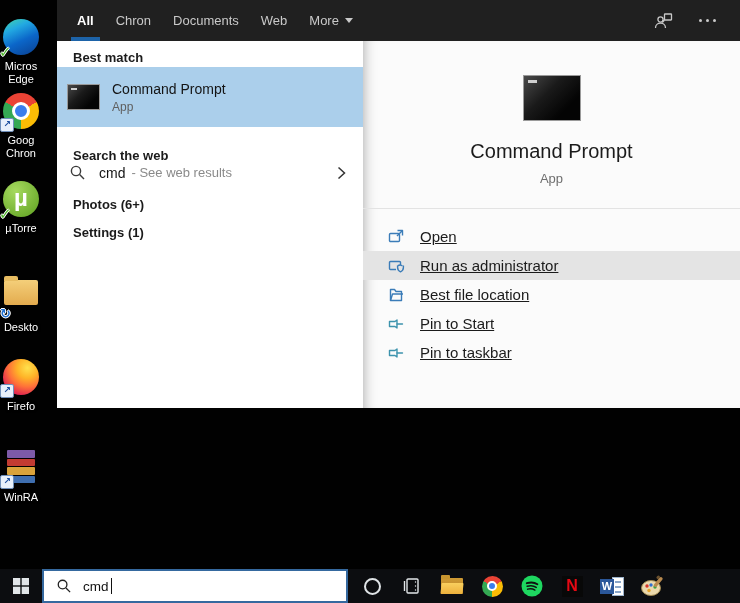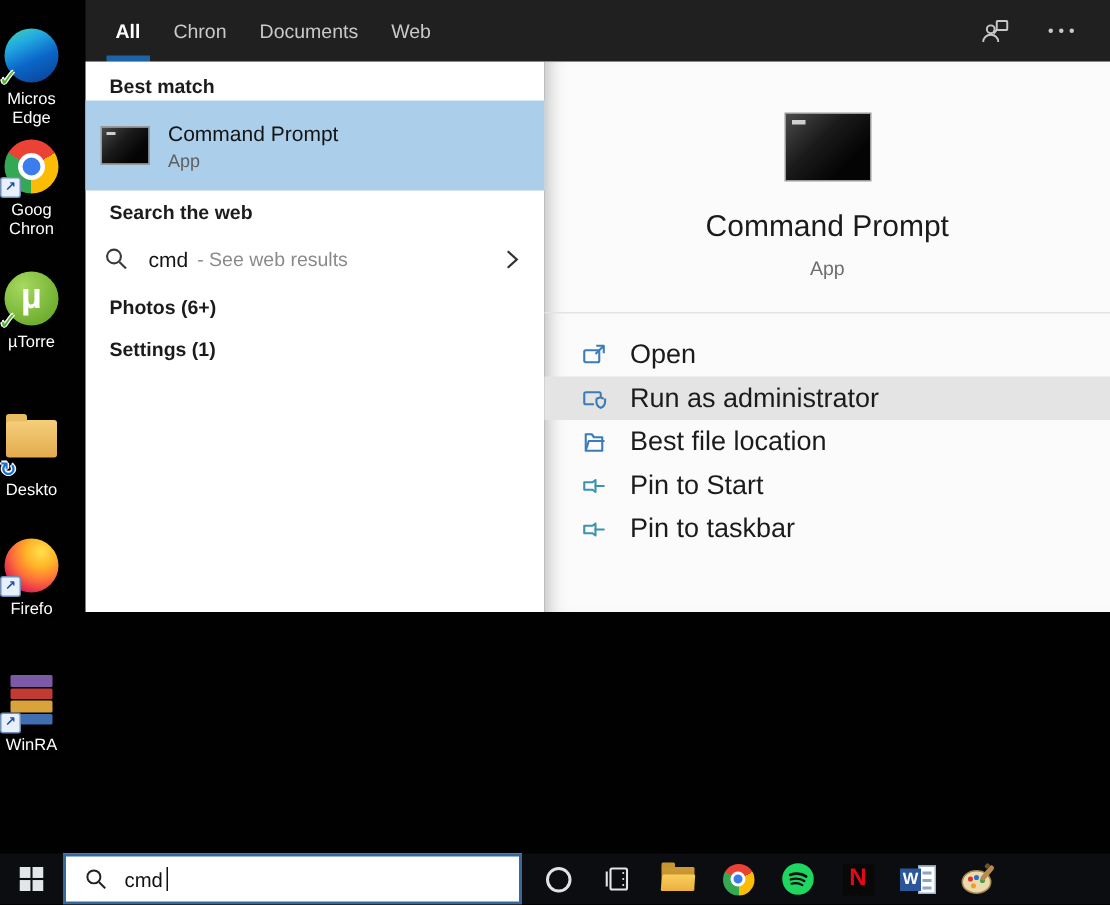--- a/index.html
+++ b/index.html
@@ -82,21 +82,21 @@
   .preview-icon { position:absolute; top:34px; left:50%; transform:translateX(-50%);
       width:58px; height:46px; }
   .preview-icon::after { width:9px; height:2.5px; top:4px; left:4px; }
   .preview-title { position:absolute; top:99px; left:0; right:0; text-align:center;
       font-size:20px; color:#1b1b1b; }
   .preview-sub { position:absolute; top:130px; left:0; right:0; text-align:center;
       font-size:13px; color:#6e6e6e; }
   .divider { position:absolute; top:167px; left:0; right:0; height:1px; background:#e3e3e3; }
   .actions { position:absolute; top:181px; left:0; right:0; }
   .action-row { height:29px; display:flex; align-items:center; gap:15px; padding-left:24px;
-      font-size:18px; color:#1b1b1b; cursor:pointer; }
+      font-size:15px; color:#1b1b1b; cursor:pointer;text-decoration:underline; }
   .action-row.hl { background:#e4e4e4; }
   .aicon { width:18px; height:18px; flex:none; display:flex; }
 
   
   .taskbar { position:absolute; left:0; bottom:0; width:740px; height:34px; background:#0c0d10; z-index:3; }
   .start-btn { position:absolute; left:0; top:0; width:42px; height:34px;
       display:flex; align-items:center; justify-content:center; cursor:pointer; }
   .tb-search { position:absolute; left:42px; top:0; width:306px; height:34px; background:#fff;
       border:2px solid #35699f; display:flex; align-items:center; padding-left:12px; }
   .tb-input { border:none; outline:none; background:transparent; font-size:13.5px; color:#111;
@@ -197,20 +197,24 @@
         </div>
         <div class="sw-tab">
           <span>Chron</span>
         </div>
         <div class="sw-tab">
           <span>Documents</span>
         </div>
         <div class="sw-tab">
           <span>Web</span>
         </div>
+        <div class="sw-tab">
+          <span>More</span>
+          <span class="caret-down"></span>
+        </div>
       </div>
       <div class="hdr-icons">
         <span>
           <svg width="19" height="18" viewBox="0 0 19 18" fill="none" stroke="#c8c8c8" stroke-width="1.3">
             <rect x="10.5" y="2" width="7" height="6" rx="0.5"></rect>
             <path d="M10.5 8 l-1.5 1.8 V8"></path>
             <circle cx="6.5" cy="7.5" r="2.6"></circle>
             <path d="M1.5 16 c0-3 2.3-4.8 5-4.8 s5 1.8 5 4.8"></path>
           </svg>
         </span>
@@ -228,21 +232,21 @@
         <div class="section-label" style="top:9px">Best match</div>
 
         <div class="bm-row">
           <div class="cmd-icon cmd-sm"></div>
           <div class="bm-text">
             <div class="bm-title">Command Prompt</div>
             <div class="bm-sub">App</div>
           </div>
         </div>
 
-        <div class="section-label" style="top:93px">Search the web</div>
+        <div class="section-label" style="top:107px">Search the web</div>
 
         <div class="web-row">
           <span>
             <svg width="17" height="17" viewBox="0 0 17 17" fill="none" stroke="#3a3a3a" stroke-width="1.4">
               <circle cx="7" cy="7" r="4.6"></circle>
                 <path d="M10.6 10.6 L15 15"></path>
             </svg>
           </span>
           <span class="web-q">cmd</span>
           <span class="web-suffix">- See web results</span>

